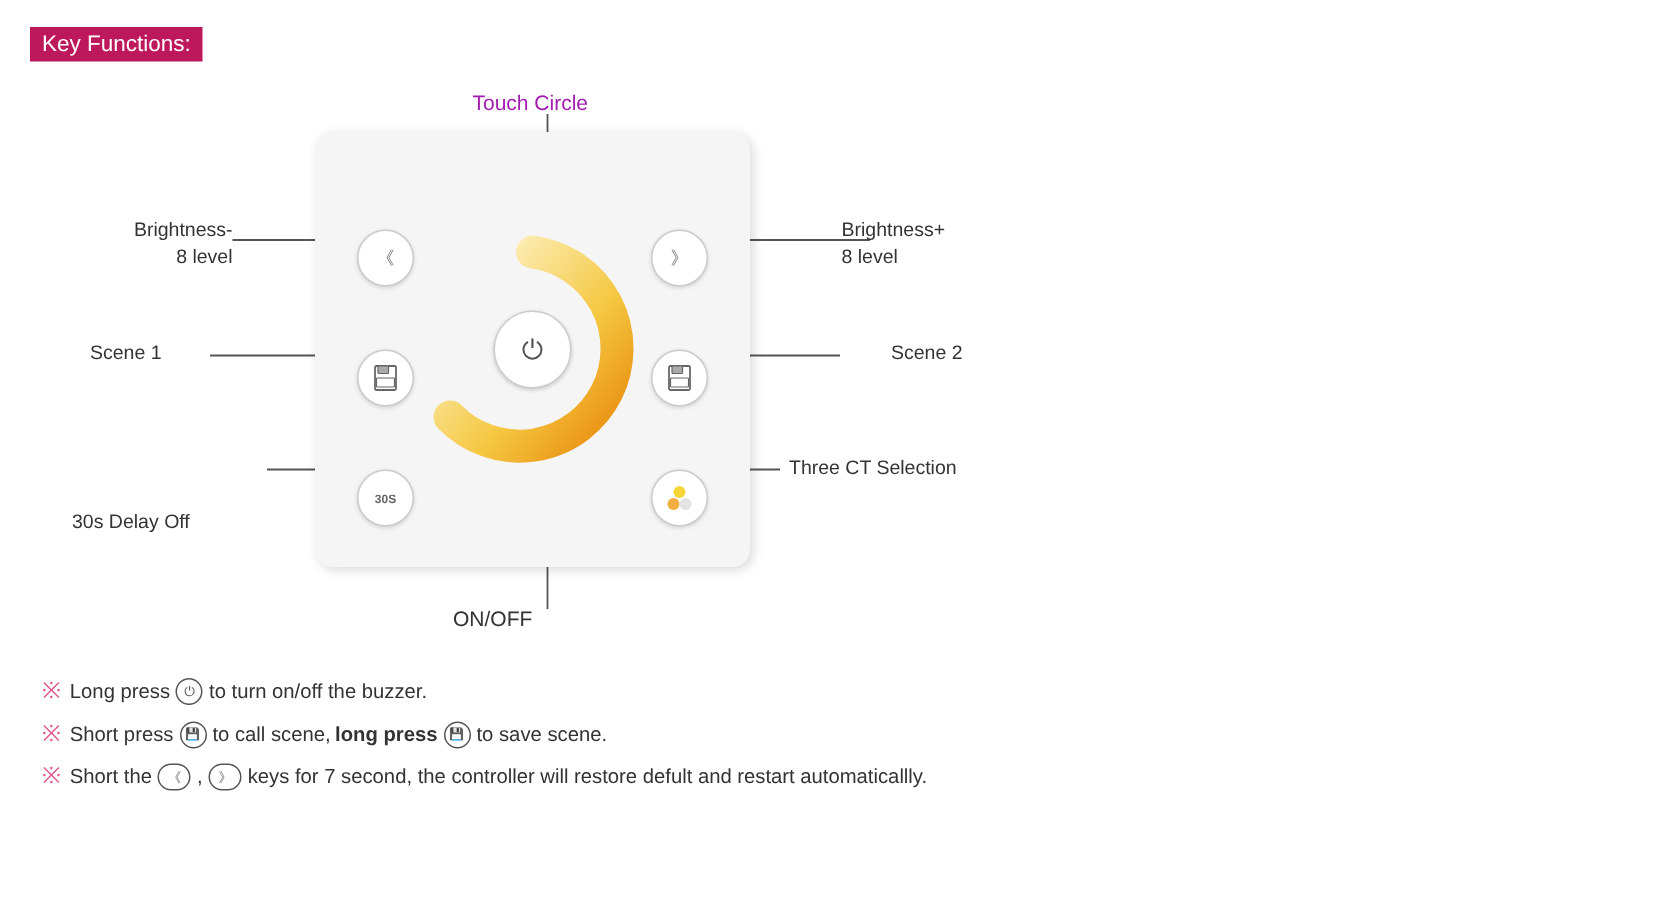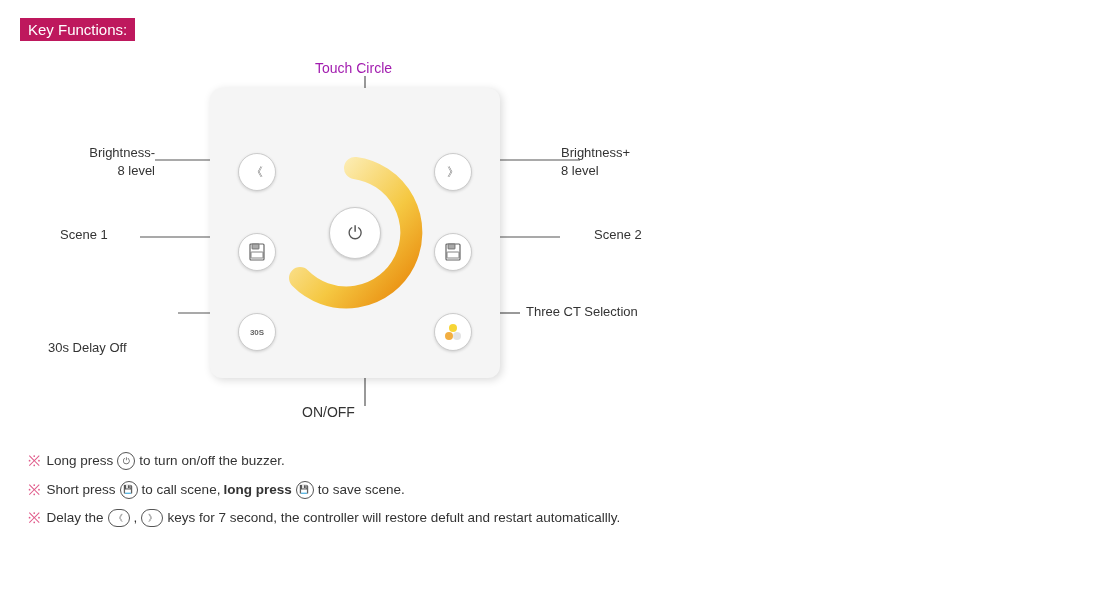--- a/index.html
+++ b/index.html
@@ -311,20 +311,20 @@
     <span>Short press</span>
     <span class="inline-icon" style="font-size:8px;">💾</span>
     <span>to call scene,</span>
     <span style="font-weight:bold;">long press</span>
     <span class="inline-icon" style="font-size:8px;">💾</span>
     <span>to save scene.</span>
   </div>
 
   <div class="note-line">
     <span class="note-sym">※</span>
-    <span>Delay the</span>
+    <span>Short the</span>
     <span class="inline-dbl-icon" style="font-size:9px;">《</span>
     <span>,</span>
     <span class="inline-dbl-icon" style="font-size:9px;">》</span>
     <span>keys for 7 second, the controller will restore defult and restart automaticallly.</span>
   </div>
 
 </div>
 
 </body></html>

